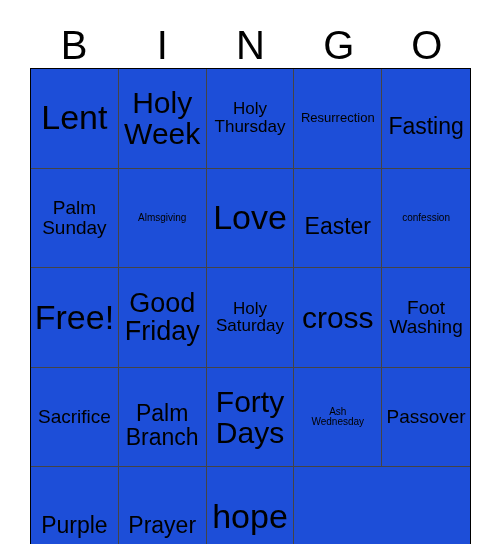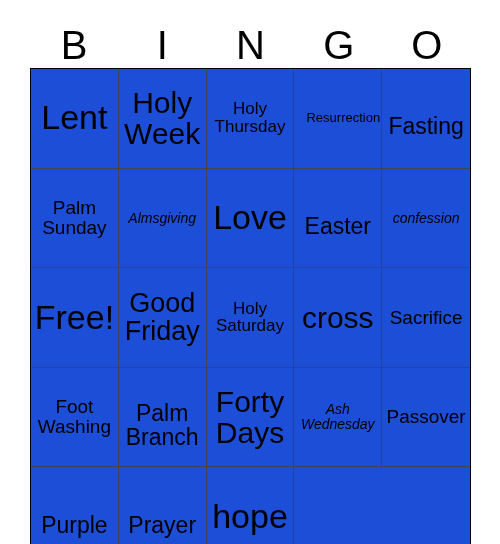--- a/index.html
+++ b/index.html
@@ -80,22 +80,22 @@
     white-space: pre-line;
   }
 
   
   .s-xxl  { font-size: 34px; }
   .s-xl   { font-size: 30px; }
   .s-lg   { font-size: 27px; }
   .s-md   { font-size: 23px; margin-top: 16px; }
   .s-sm   { font-size: 19px; }
   .s-xs   { font-size: 17px; }
-  .s-xxs  { font-size: 14px; font-style: italic; }
-  .s-tiny { font-size: 13px; text-align: right; }
+  .s-xxs  { font-size: 10px; }
+  .s-tiny { font-size: 13px; }
 </style>
 </head>
 <body>
 
 <div class="card">
 
   <div class="header-row">
     <div class="header-cell">B</div>
     <div class="header-cell">I</div>
     <div class="header-cell">N</div>
@@ -145,25 +145,25 @@
 Friday</span>
       </div>
       <div class="cell">
         <span class="cell-text s-xs">Holy
 Saturday</span>
       </div>
       <div class="cell">
         <span class="cell-text s-xl">cross</span>
       </div>
       <div class="cell">
-        <span class="cell-text s-sm">Sacrifice</span>
+        <span class="cell-text s-sm">Foot
+Washing</span>
       </div>
       <div class="cell">
-        <span class="cell-text s-sm">Foot
-Washing</span>
+        <span class="cell-text s-sm">Sacrifice</span>
       </div>
       <div class="cell">
         <span class="cell-text s-md">Palm
 Branch</span>
       </div>
       <div class="cell">
         <span class="cell-text s-xl">Forty
 Days</span>
       </div>
       <div class="cell">

